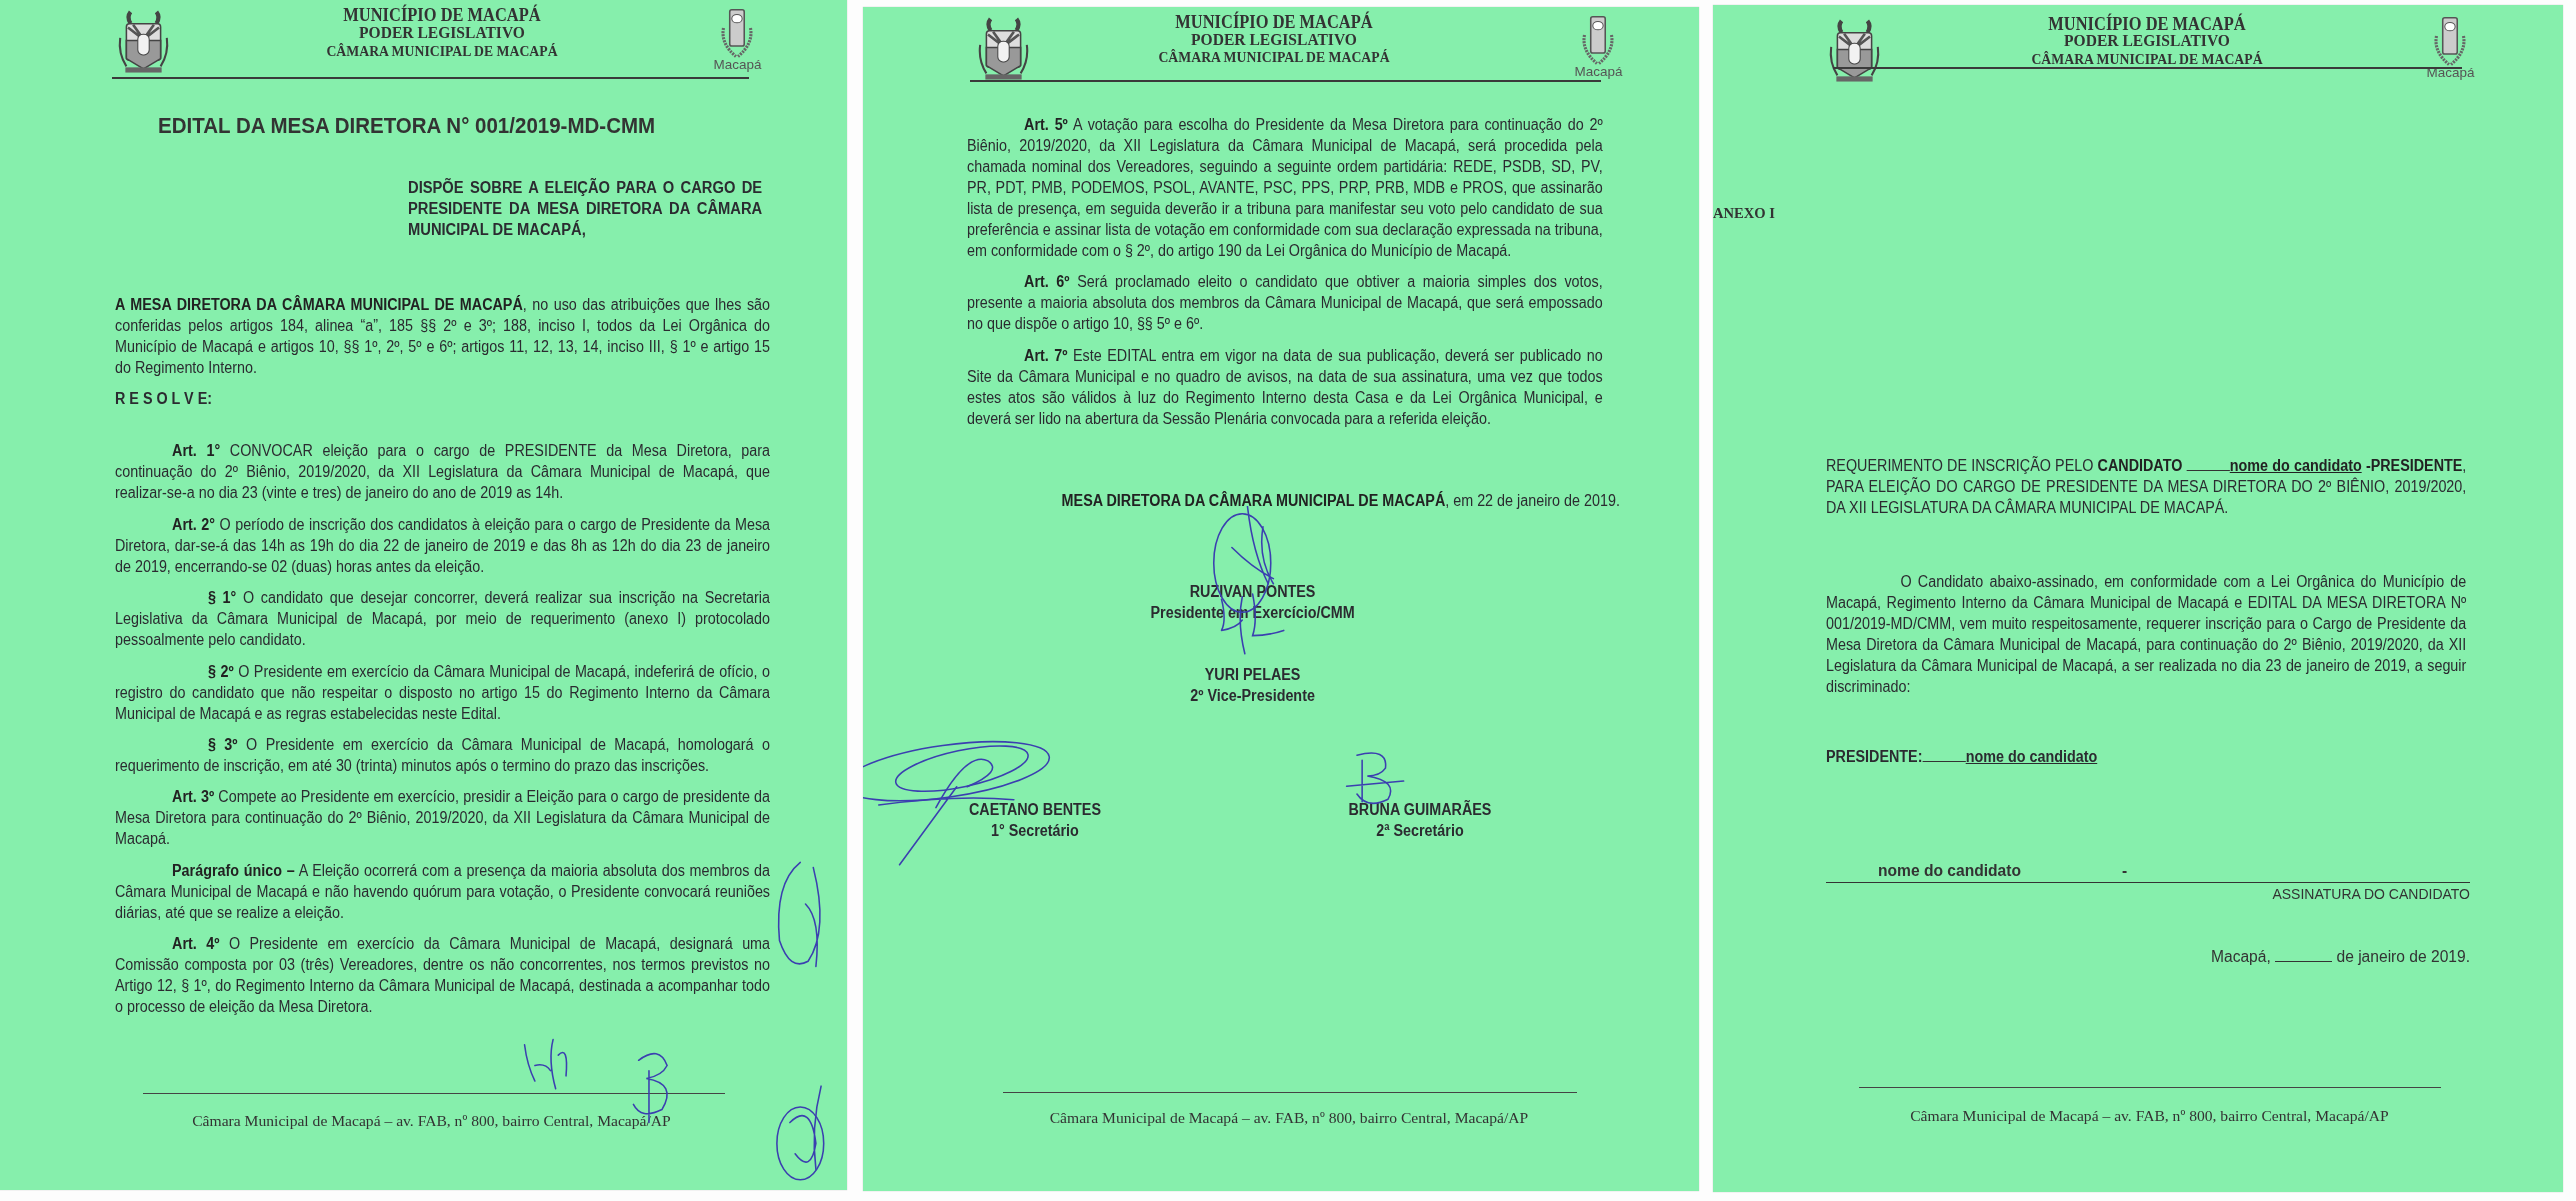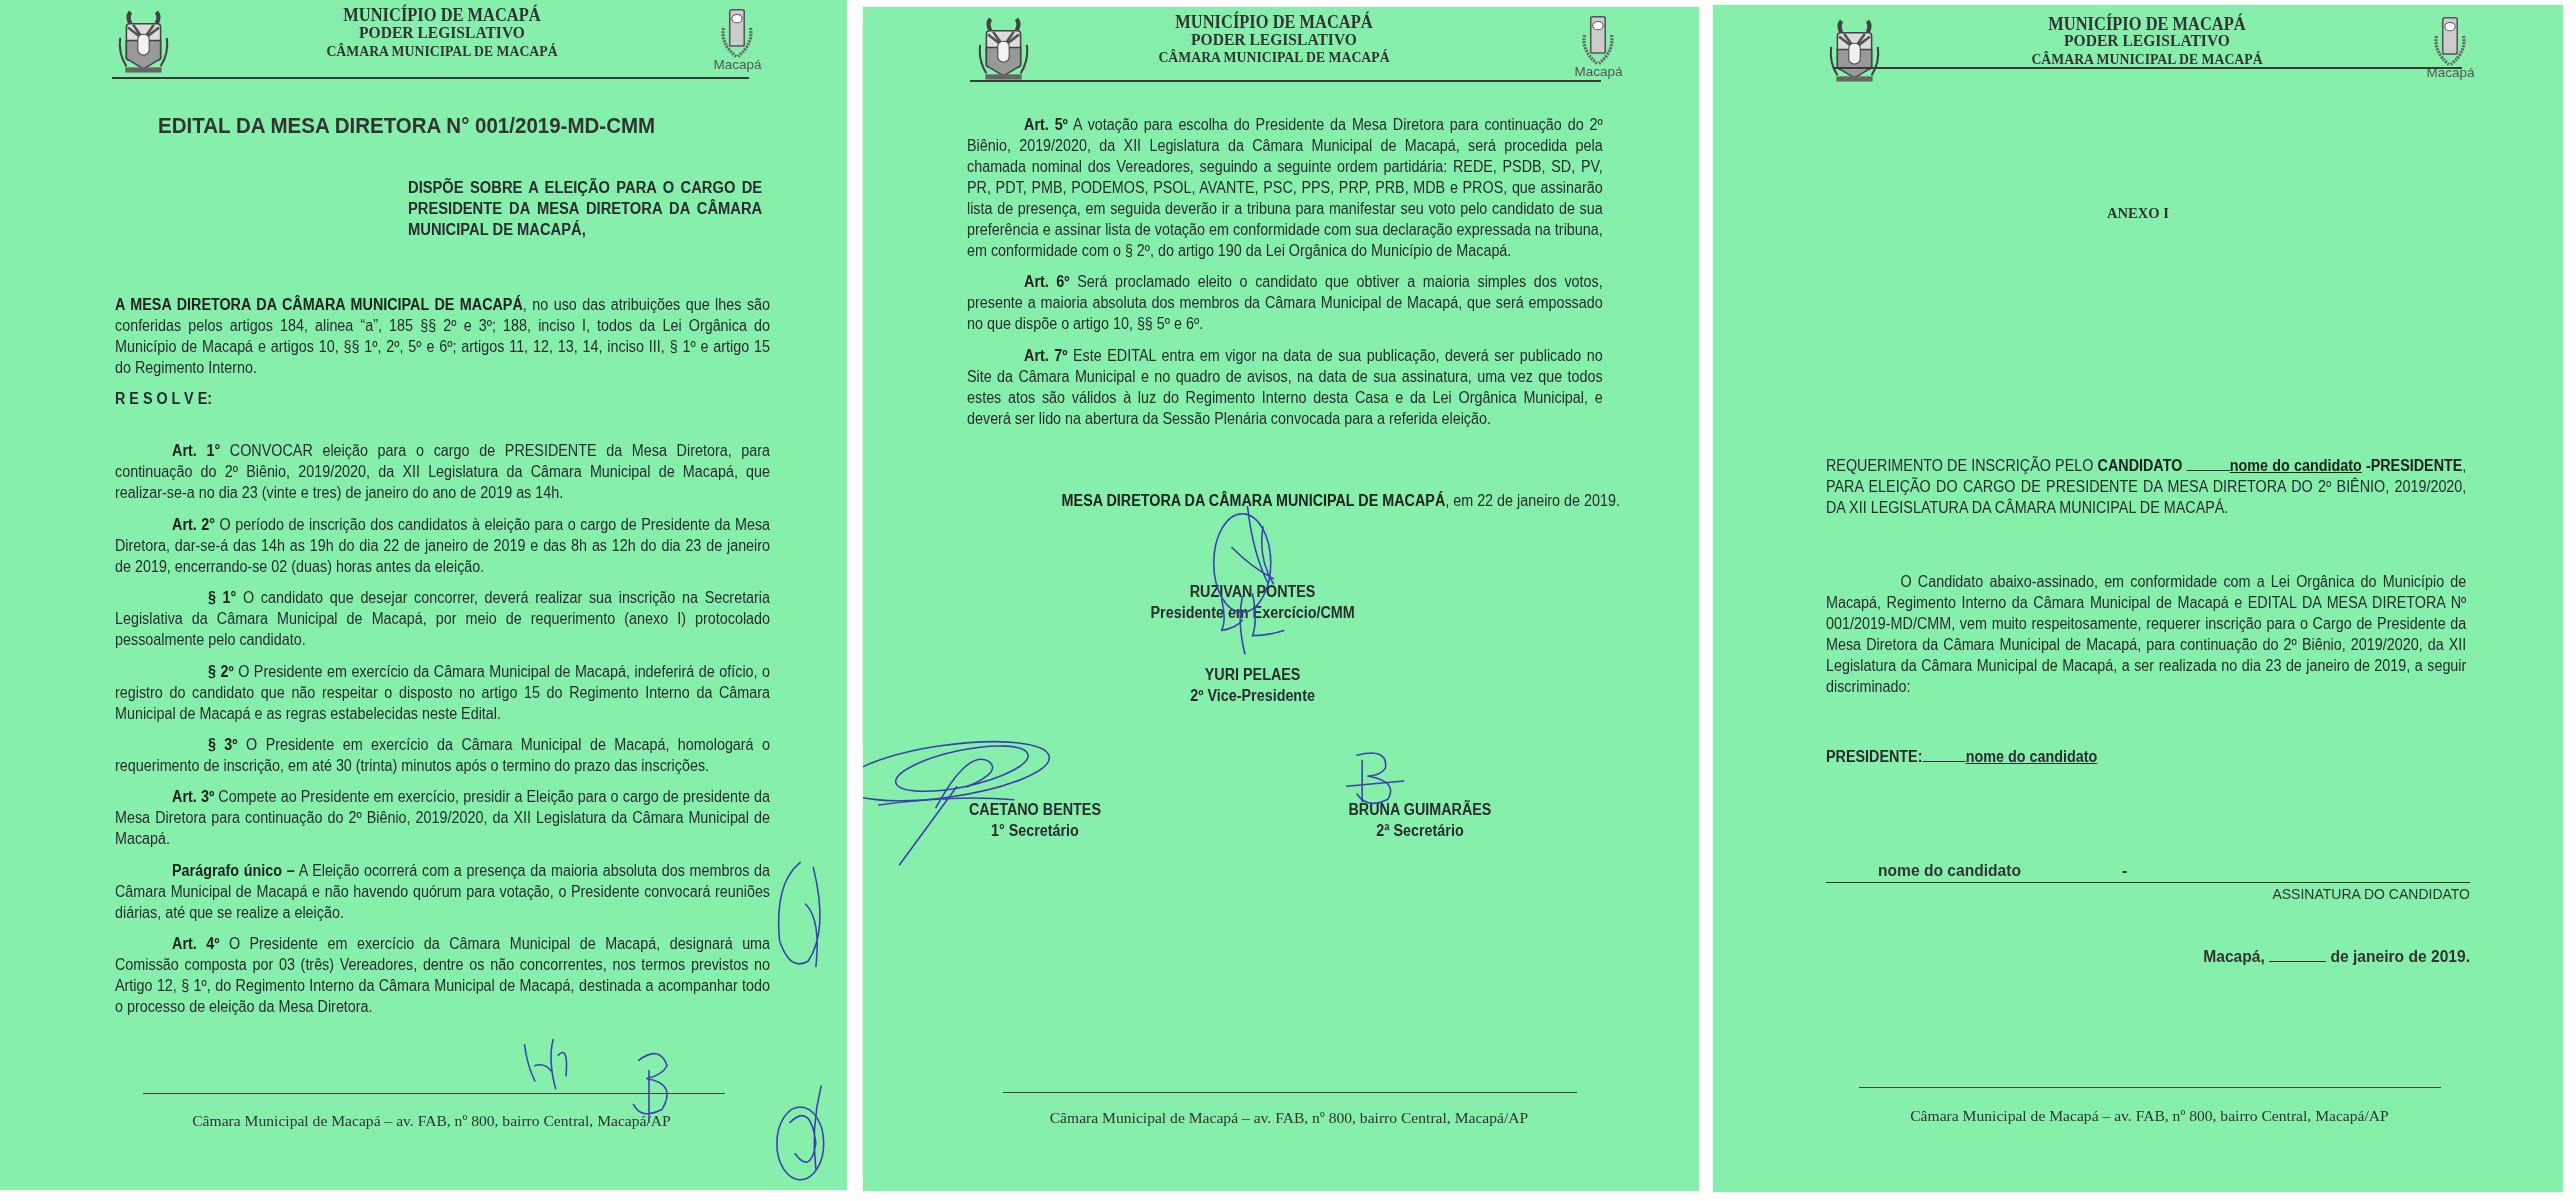--- a/index.html
+++ b/index.html
@@ -195,42 +195,42 @@
     </div>
     <svg class="cmm-logo" style="left:709px;top:9.4px;" viewBox="0 0 110 140">
       <rect x="40" y="5" width="28" height="70" rx="4" fill="#ccc" stroke="#555" stroke-width="3"></rect>
       <ellipse cx="54" cy="22" rx="10" ry="8" fill="#fff" stroke="#555" stroke-width="2"></ellipse>
       <path d="M28 40 q-6 30 24 55 M80 40 q6 30 -24 55" stroke="#666" stroke-width="6" fill="none" stroke-dasharray="4 2"></path>
       <text x="55" y="120" font-size="26" text-anchor="middle" fill="#555" font-family="Liberation Sans, sans-serif">Macapá</text>
     </svg>
     <div class="hdr-rule" style="left:120px;width:629px;top:62px;"></div>
   </div>
 
-  <div style="position:absolute;left:0;width:850px;top:200px;text-align:center;font-family:'Liberation Serif',serif;font-weight:bold;font-size:14.6px;color:#333;">ANEXO I</div>
+  <div style="position:absolute;left:0;width:850px;top:200px;font-family:'Liberation Serif',serif;font-weight:bold;font-size:14.6px;color:#333;">ANEXO I</div>
 
 
   <div class="txt" style="left:113px;top:450px;width:696px;">
     <span>REQUERIMENTO DE INSCRIÇÃO PELO </span><b>CANDIDATO</b>
     <span class="blank" style="width:47px;"></span><b class="ul">nome do candidato</b>
     <b>-PRESIDENTE</b><span>, PARA ELEIÇÃO DO CARGO DE PRESIDENTE DA MESA DIRETORA DO 2º BIÊNIO, 2019/2020, DA XII LEGISLATURA DA CÂMARA MUNICIPAL DE MACAPÁ.</span>
   </div>
 
   <div class="txt indent" style="left:113px;top:566px;width:696px;text-indent:81px;">O Candidato abaixo-assinado, em conformidade com a Lei Orgânica do Município de Macapá, Regimento Interno da Câmara Municipal de Macapá e EDITAL DA MESA DIRETORA Nº 001/2019-MD/CMM, vem muito respeitosamente, requerer inscrição para o Cargo de Presidente da Mesa Diretora da Câmara Municipal de Macapá, para continuação do 2º Biênio, 2019/2020, da XII Legislatura da Câmara Municipal de Macapá, a ser realizada no dia 23 de janeiro de 2019, a seguir discriminado:</div>
 
   <div class="txt" style="left:113px;top:741px;width:468px;font-weight:bold;">
     <span>PRESIDENTE:</span><span class="blank" style="width:47px;"></span><span class="ul">nome do candidato</span>
   </div>
 
   <div style="position:absolute;left:113px;top:856px;width:644px;border-bottom:1.6px solid #333;height:21px;">
     <span style="position:absolute;left:52px;top:1px;font-weight:bold;font-size:15.6px;color:#333;">nome do candidato</span>
     <span style="position:absolute;left:296px;top:1px;font-weight:bold;font-size:15.6px;color:#333;">-</span>
   </div>
   <div style="position:absolute;left:468px;width:289px;top:881px;text-align:right;font-size:14px;color:#333;">ASSINATURA DO CANDIDATO</div>
 
-  <div style="position:absolute;left:416px;width:341px;top:943px;text-align:right;font-size:15.6px;color:#333;font-weight:bold;">
+  <div style="position:absolute;left:416px;width:341px;top:943px;text-align:right;font-size:15.6px;color:#333;">
     <span>Macapá,</span>
     <span class="blank" style="width:57px;"></span>
     <span>de janeiro de 2019.</span>
   </div>
 
   <div class="foot-rule" style="left:146px;width:582px;top:1082px;"></div>
   <div class="foot-text" style="left:104px;width:665px;top:1102px;">Câmara Municipal de Macapá – av. FAB, nº 800, bairro Central, Macapá/AP</div>
 </div>
 
 

